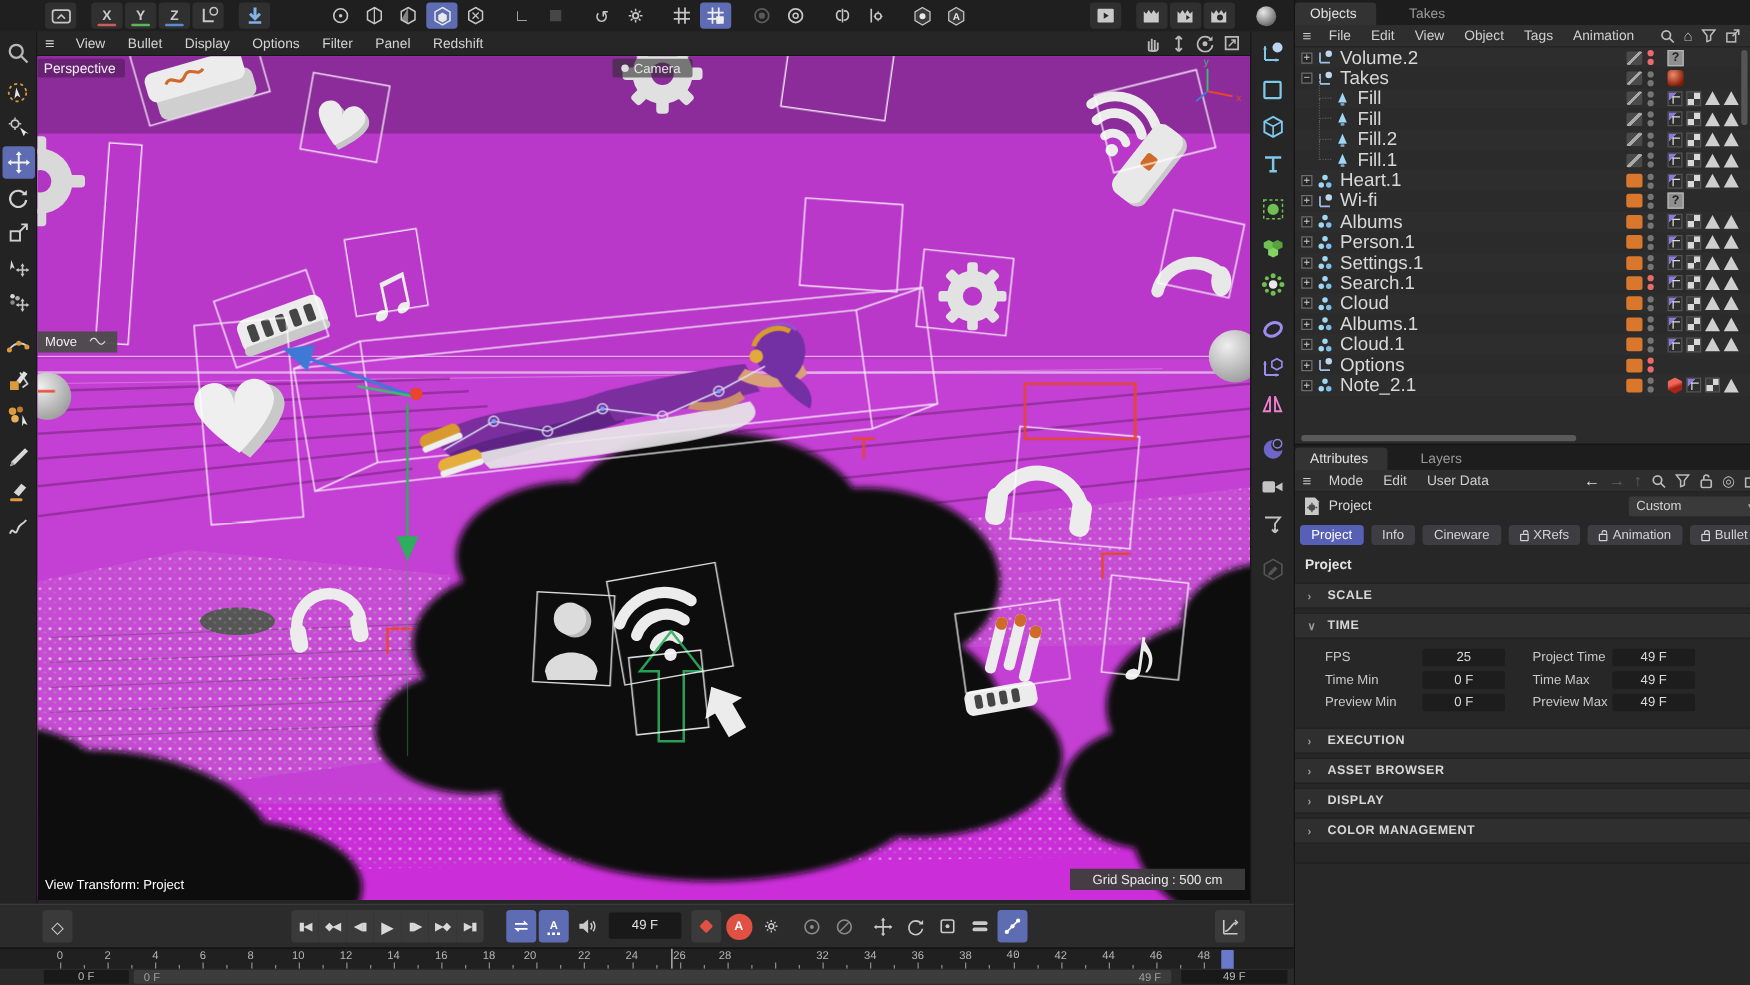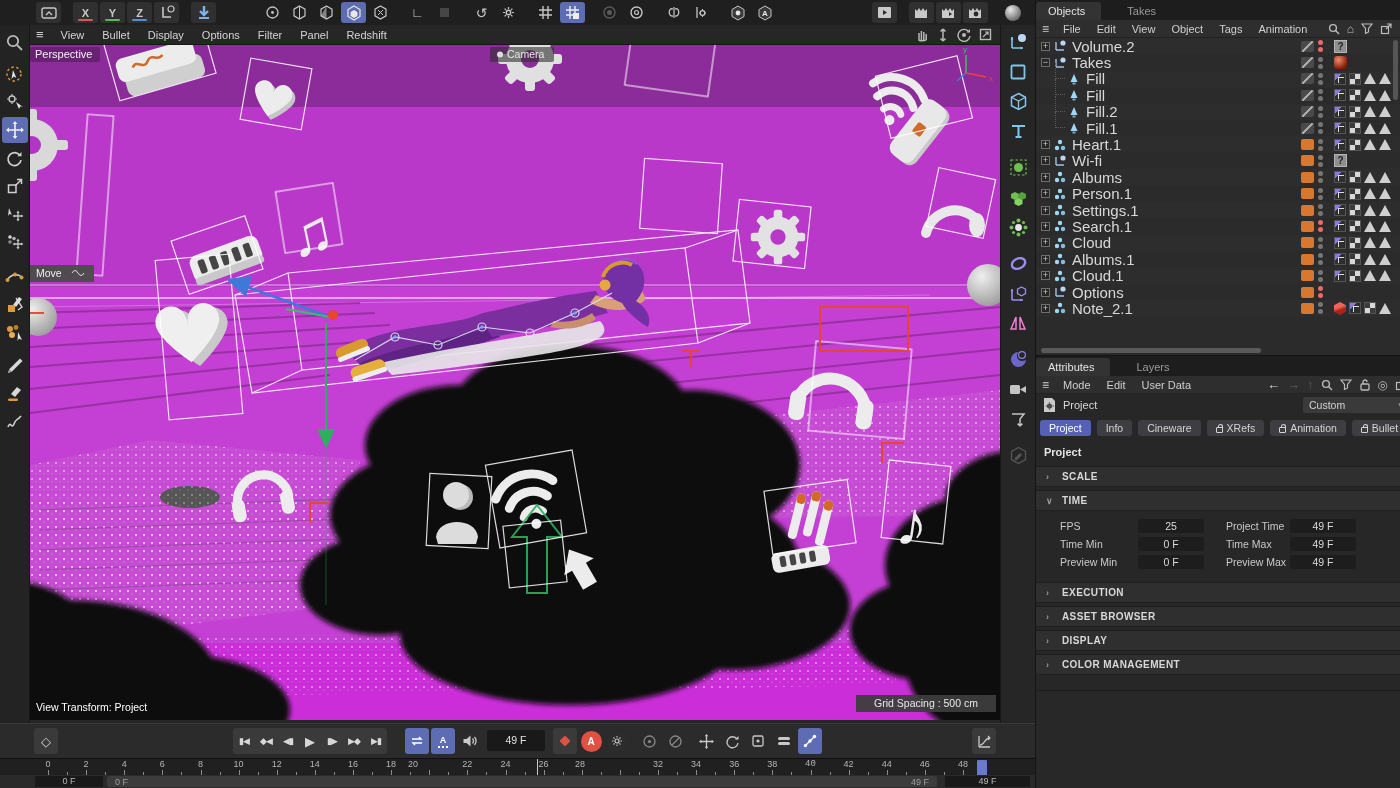--- a/index.html
+++ b/index.html
@@ -1517,21 +1517,21 @@
         <span class="rnum" style="left: 48px;">0</span>
         <span class="rnum" style="left: 86.125px;">2</span>
         <span class="rnum" style="left: 124.25px;">4</span>
         <span class="rnum" style="left: 162.375px;">6</span>
         <span class="rnum" style="left: 200.5px;">8</span>
         <span class="rnum" style="left: 238.625px;">10</span>
         <span class="rnum" style="left: 276.75px;">12</span>
         <span class="rnum" style="left: 314.875px;">14</span>
         <span class="rnum" style="left: 353px;">16</span>
         <span class="rnum" style="left: 391.125px;">18</span>
-        <span class="rnum" style="left: 413px;">20</span>
+        <span class="rnum" style="left: 424px;">20</span>
         <span class="rnum" style="left: 467.375px;">22</span>
         <span class="rnum" style="left: 505.5px;">24</span>
         <span class="rnum" style="left: 543.625px;">26</span>
         <span class="rnum" style="left: 580px;">28</span>
         <span class="rnum" style="left: 619.875px; margin-top: 16px;">30</span>
         <span class="rnum" style="left: 658px;">32</span>
         <span class="rnum" style="left: 696.125px;">34</span>
         <span class="rnum" style="left: 734.25px;">36</span>
         <span class="rnum" style="left: 772.375px;">38</span>
         <span class="rnum" style="left: 810.5px; font-family: Liberation Mono, monospace;">40</span>

